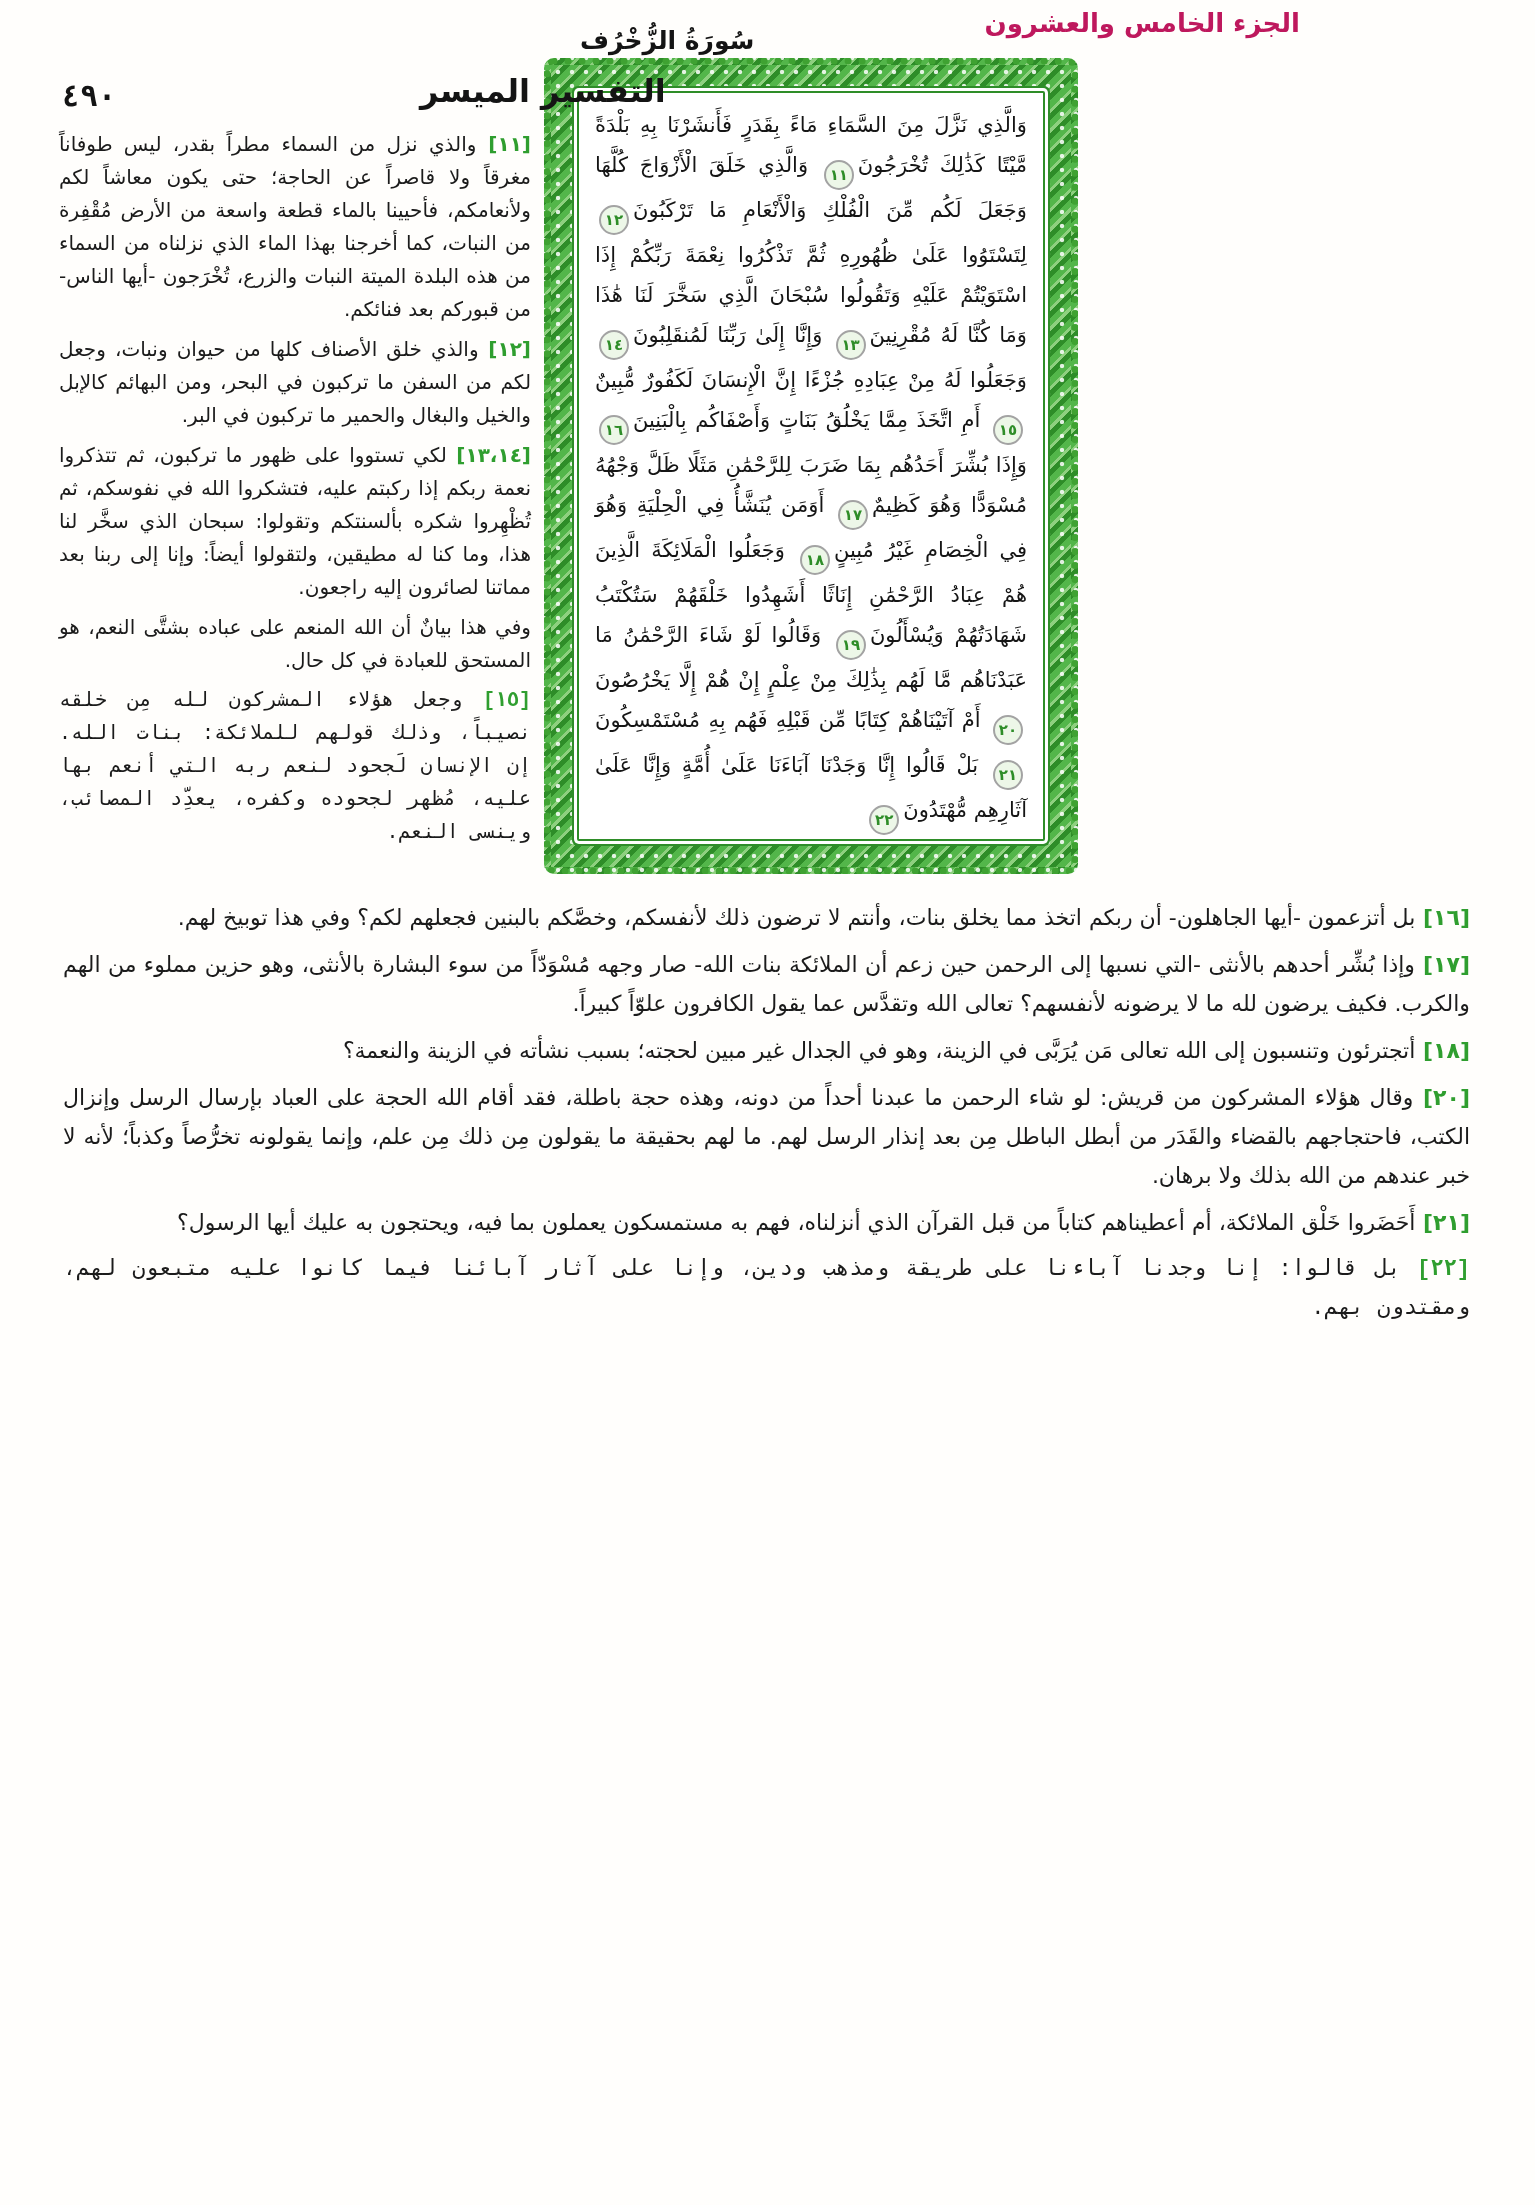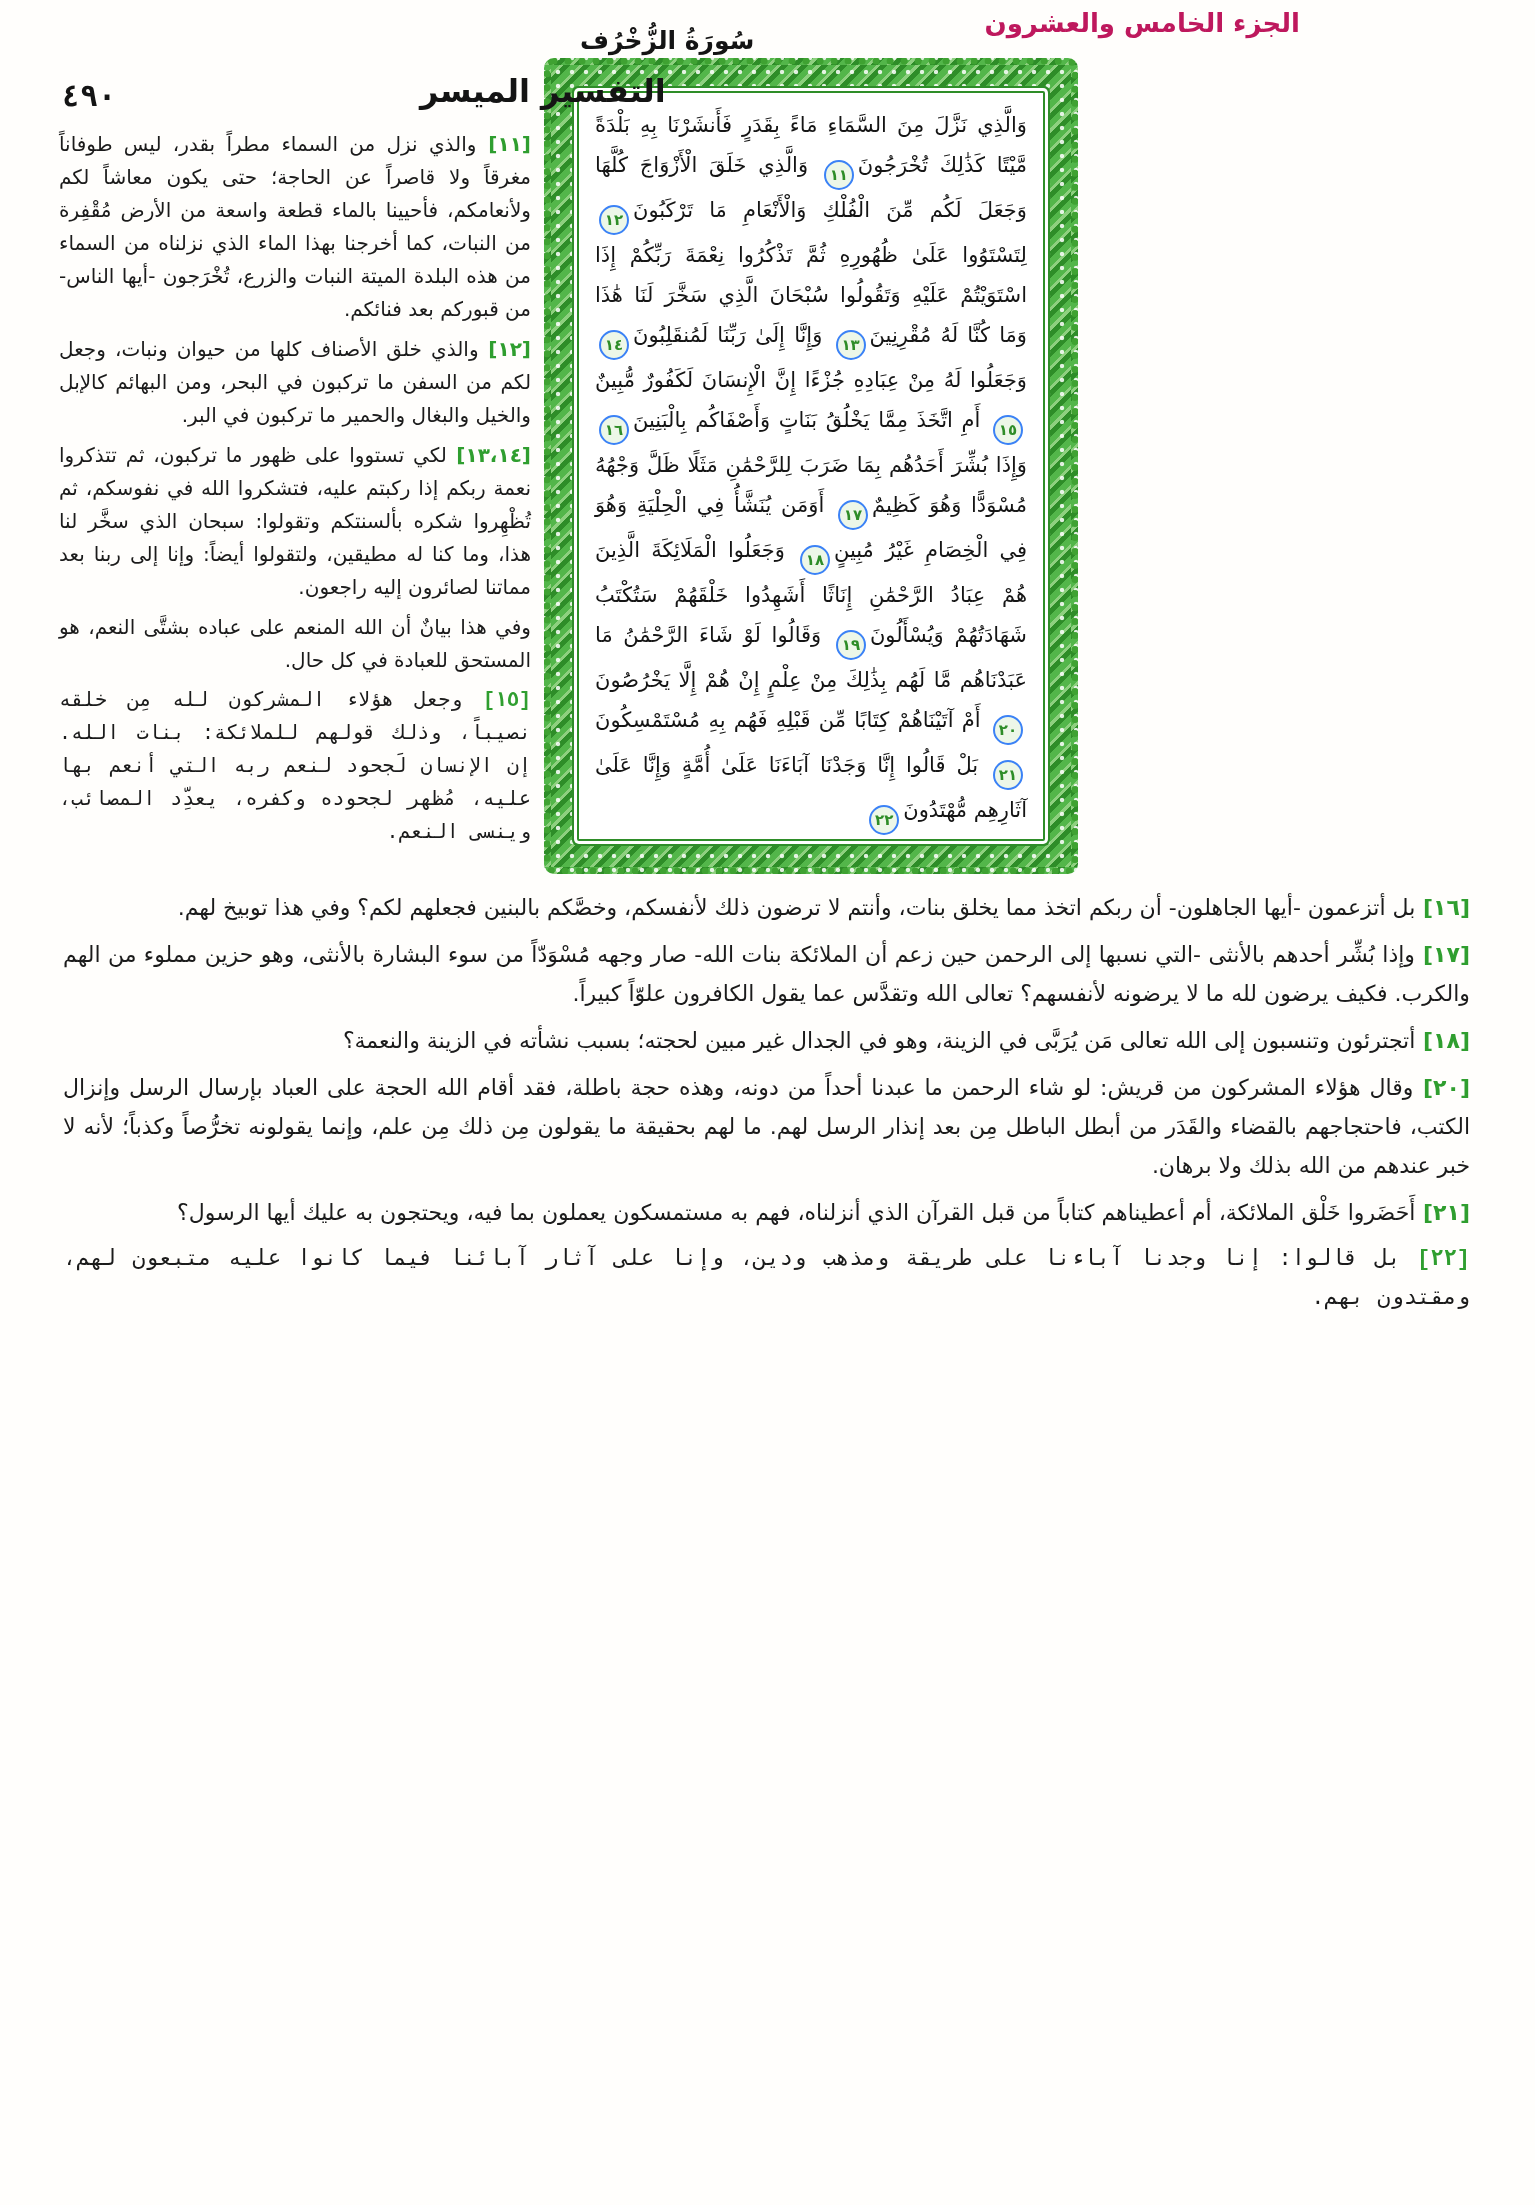--- a/index.html
+++ b/index.html
@@ -63,21 +63,21 @@
   .quran-text {
     margin: 0;
     font-size: 21px;
     line-height: 40px;
     text-align: justify;
     color: #151515;
   }
   .ayah-num {
     display: inline-block;
     width: 30px; height: 30px;
-    border: 2px solid #3b82f6;
+    border: 2px solid #a3a3a3;
     border-radius: 50%;
     background: #edf7e8;
     color: #2e8d28;
     font-size: 15px; font-weight: bold;
     line-height: 26px; text-align: center;
     vertical-align: -8px;
     margin: 0 4px;
   }
 
   
@@ -88,21 +88,21 @@
     font-size: 20px;
     line-height: 33px;
     text-align: justify;
   }
   .tafsir-para { margin: 0 0 7px 0; }
   .tafsir-para:last-child { margin-bottom: 0; font-family: Liberation Mono, monospace; }
   .pnum { color: #2f9e2f; font-weight: bold; }
 
   
   .tafsir-full {
-    margin: 14px 65px 0 63px;
+    margin: 24px 65px 0 63px;
     font-size: 22px;
     line-height: 39px;
     text-align: justify;
   }
   .tafsir-full .tafsir-para { margin: 0 0 8px 0; }
 </style>
 </head>
 <body>
 
 <div class="page">

